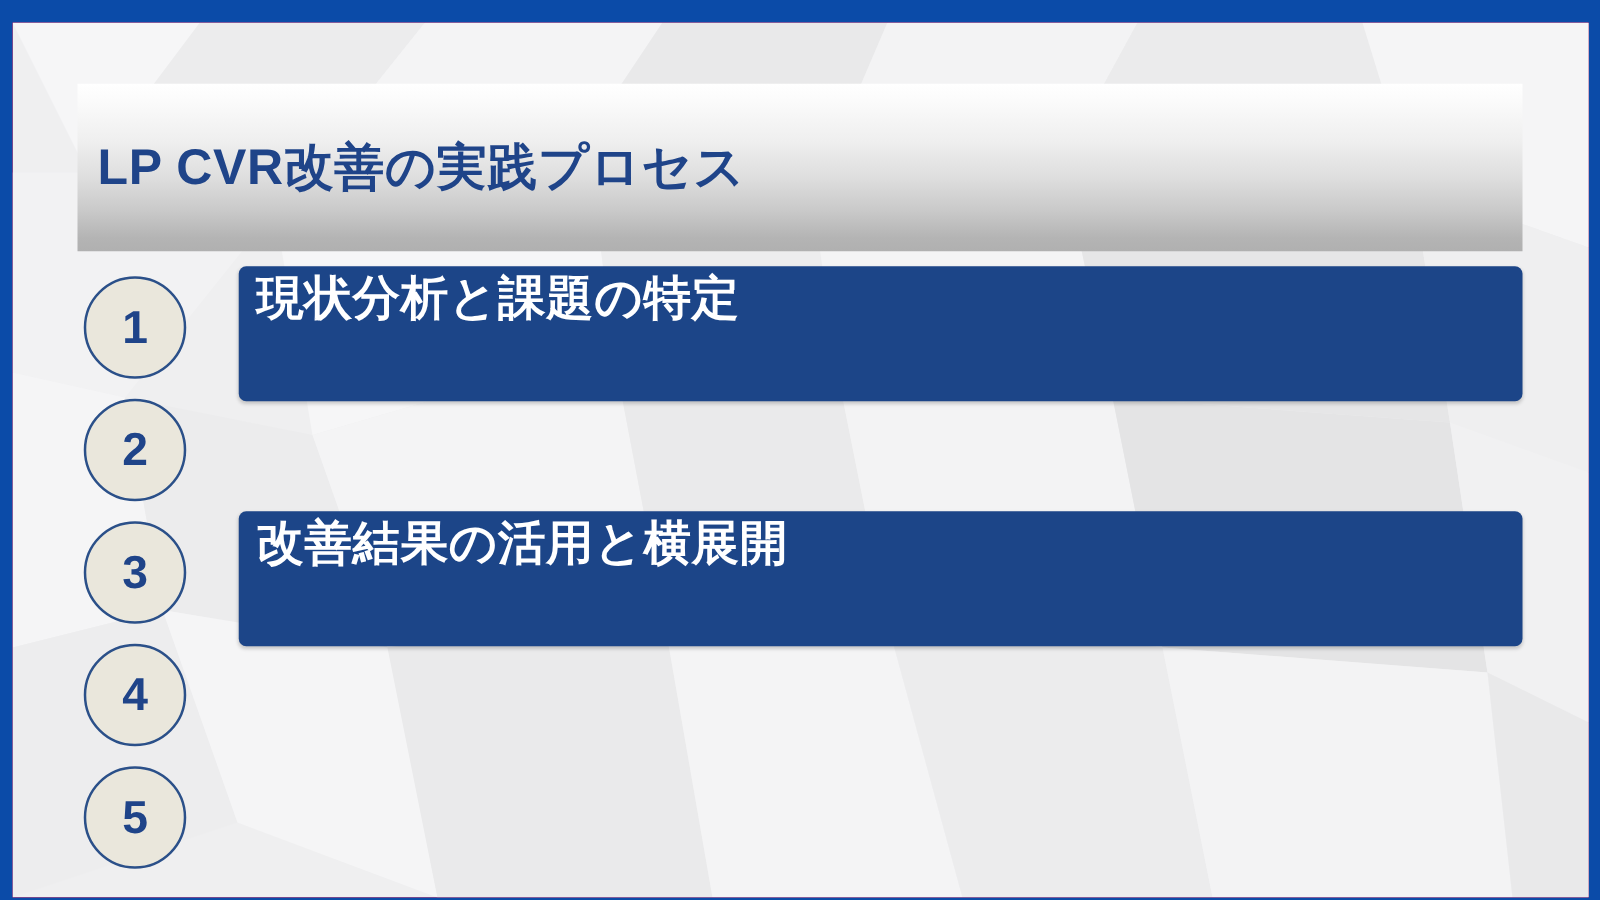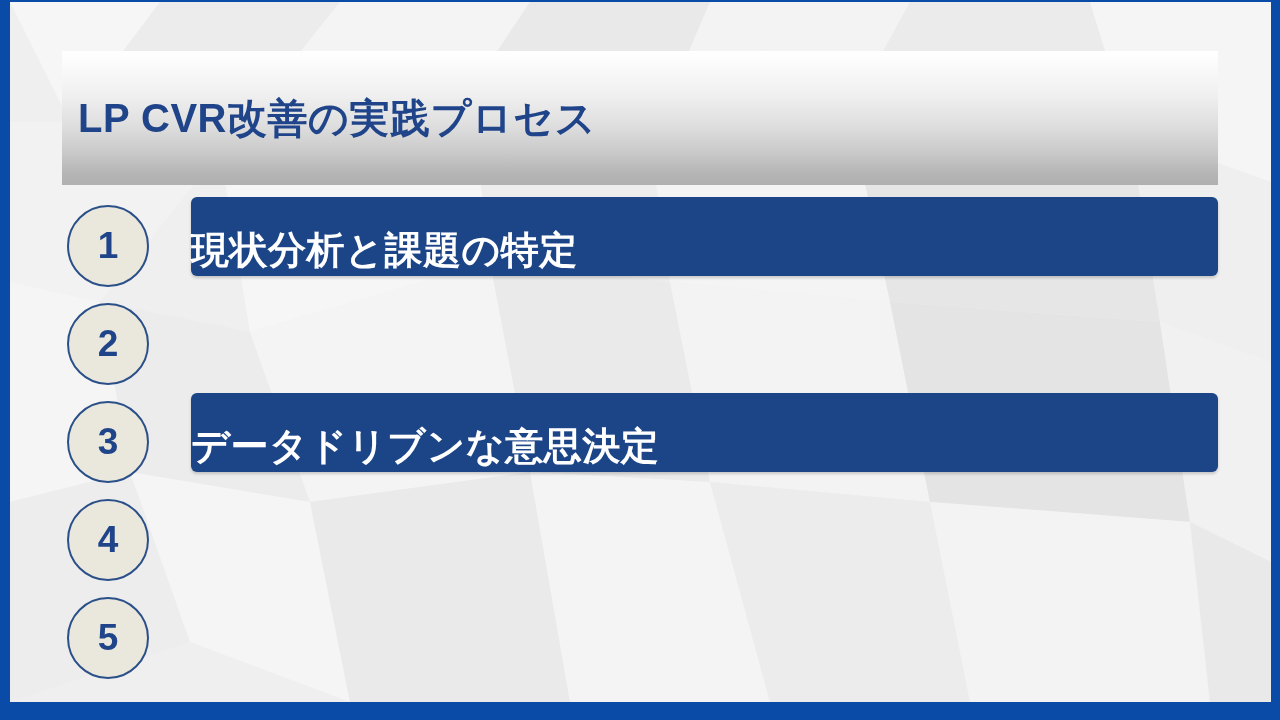--- a/index.html
+++ b/index.html
@@ -24,21 +24,21 @@
   .frame-border {
     position: absolute;
     inset: 0;
     background: #0b4ba8;
   }
 
   
   .canvas {
     position: absolute;
     left: 10px;
-    top: 2px;
+    top: 18px;
     width: 1261px;
     height: 700px;
     background: #be185d;
     overflow: hidden;
   }
 
   
   .poly-texture {
     position: absolute;
     inset: 0;
@@ -106,27 +106,28 @@
     font-size: 37px;
     font-weight: bold;
     color: #1f4489;
     line-height: 1;
   }
   .step-bar {
     position: absolute;
     left: 181px;
     top: 0;
     width: 1027px;
-    height: 79px;
+    height: 108px;
     background: #1c4588;
     border-radius: 6px;
     box-shadow: 0 2px 3px rgba(0,0,0,0.18);
     display: flex;
-    align-items: flex-end;
+    align-items: flex-start;
     box-sizing: border-box;
+    padding-left: 14px;
   }
   .step-label {
     font-size: 38px;
     font-weight: bold;
     color: #ffffff;
     letter-spacing: 0.5px;
     white-space: nowrap;
   }
 </style>
 </head>
@@ -188,21 +189,21 @@
         <div class="step-circle">
           <span class="step-number">2</span>
         </div>
       </div>
 
       <div class="step-row">
         <div class="step-circle">
           <span class="step-number">3</span>
         </div>
         <div class="step-bar">
-          <span class="step-label">データドリブンな意思決定</span>
+          <span class="step-label">改善結果の活用と横展開</span>
         </div>
       </div>
 
       <div class="step-row">
         <div class="step-circle">
           <span class="step-number">4</span>
         </div>
       </div>
 
       <div class="step-row">

